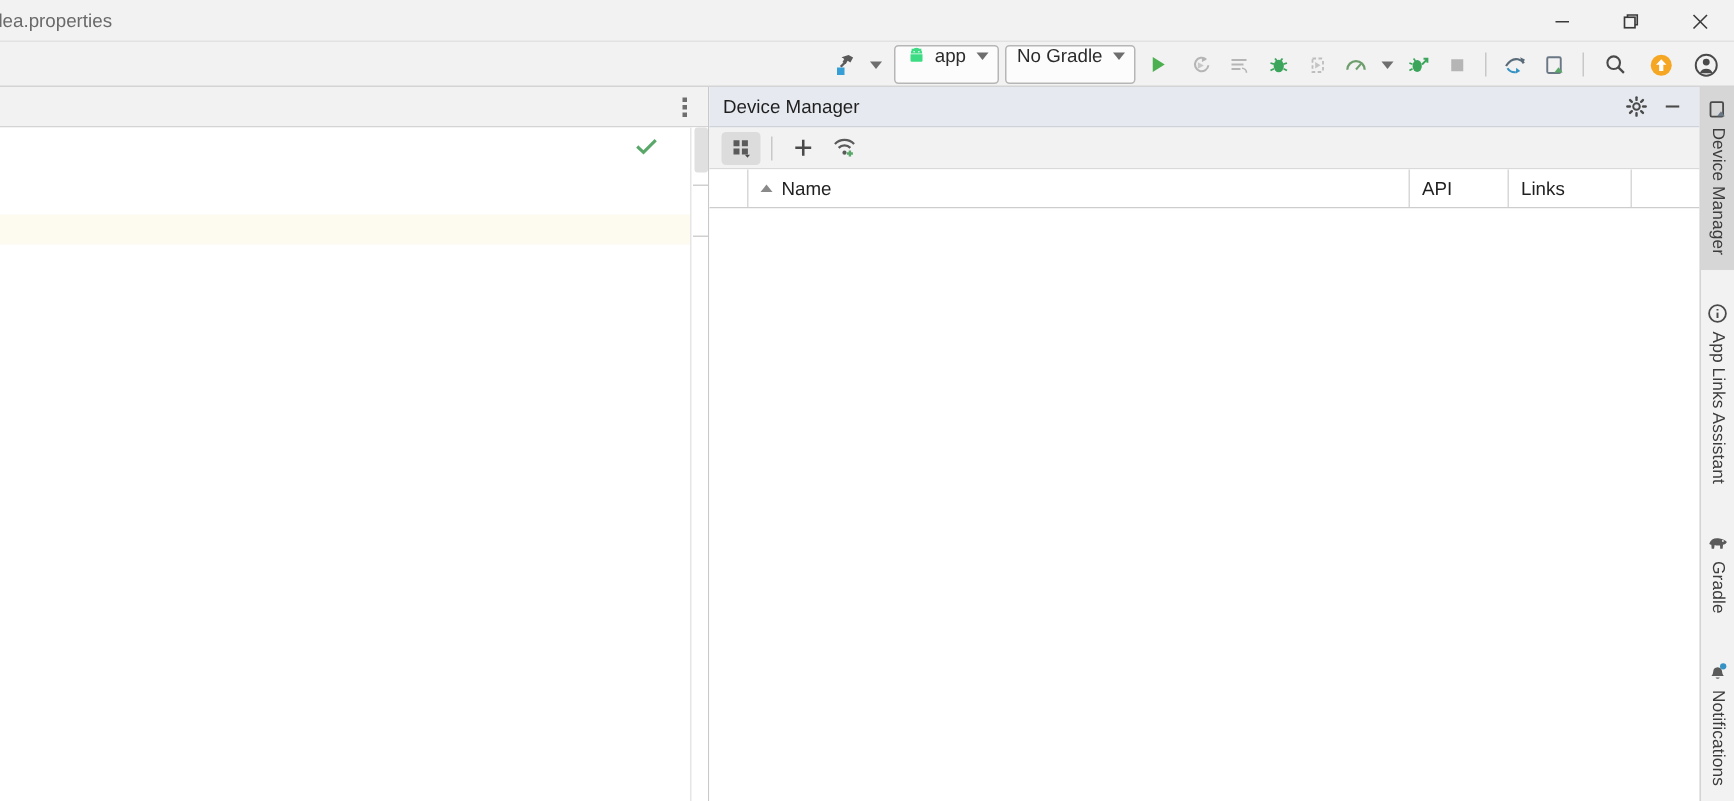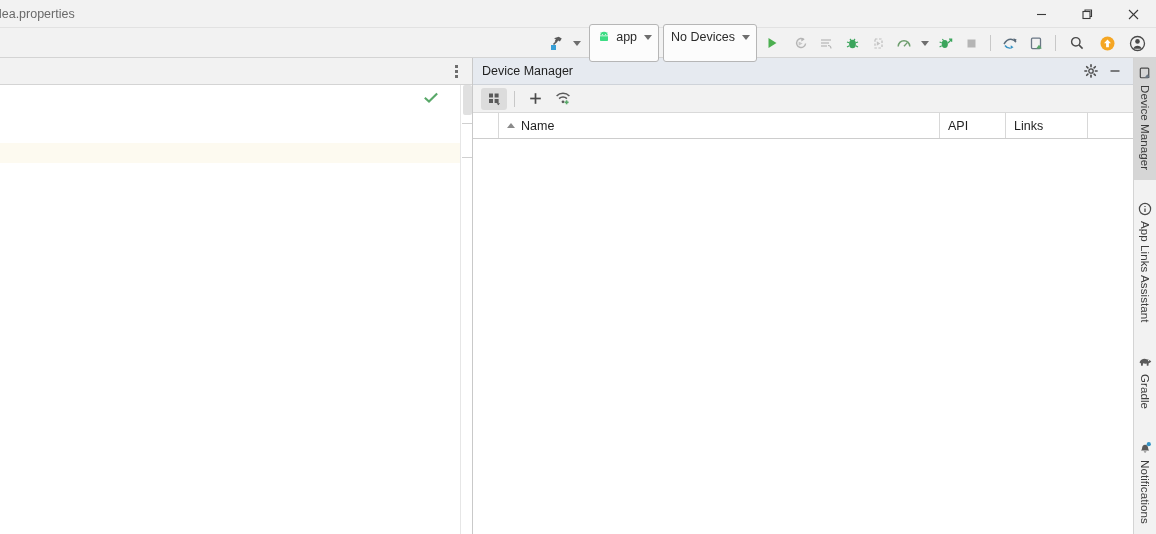--- a/index.html
+++ b/index.html
@@ -47,21 +47,21 @@
   }
   .tb-icon {
     width: 26px; height: 26px;
     display: flex; align-items: center; justify-content: center;
   }
   .tb-icon.wide { width: 30px; }
   .tb-sep {
     width: 1px; height: 16px; background: #c8c8c8; margin: 0 6px;
   }
   .combo {
-    height: 38px;
+    height: 26px;
     border: 1px solid #b6b6b6;
     border-radius: 3px;
     background: #fcfcfc;
     display: flex; align-items: center;
     padding: 0 6px 12px 7px;
     gap: 5px;
     font-size: 12.5px; color: #2b2b2b;
     white-space: nowrap;
     margin-left: 4px;
   }
@@ -251,21 +251,21 @@
           <line x1="3.9" y1="1.5" x2="4.9" y2="3.0" stroke="#3ddc84" stroke-width="0.9"></line>
           <line x1="10.1" y1="1.5" x2="9.1" y2="3.0" stroke="#3ddc84" stroke-width="0.9"></line>
           <circle cx="5.4" cy="3.5" r="0.5" fill="#ffffff"></circle>
           <circle cx="8.6" cy="3.5" r="0.5" fill="#ffffff"></circle>
         </svg>
         <span>app</span>
         <span class="chev-down caret"></span>
       </div>
 
       <div class="combo">
-        <span>No Devices</span>
+        <span>No Gradle</span>
         <span class="chev-down caret"></span>
       </div>
 
       <div class="tb-icon wide">
         <svg width="14" height="14" viewBox="0 0 14 14">
             <path d="M3.5 2 L11.5 7 L3.5 12 Z" fill="#4caf50"></path>
           </svg>
       </div>
 
       <div class="tb-icon">

